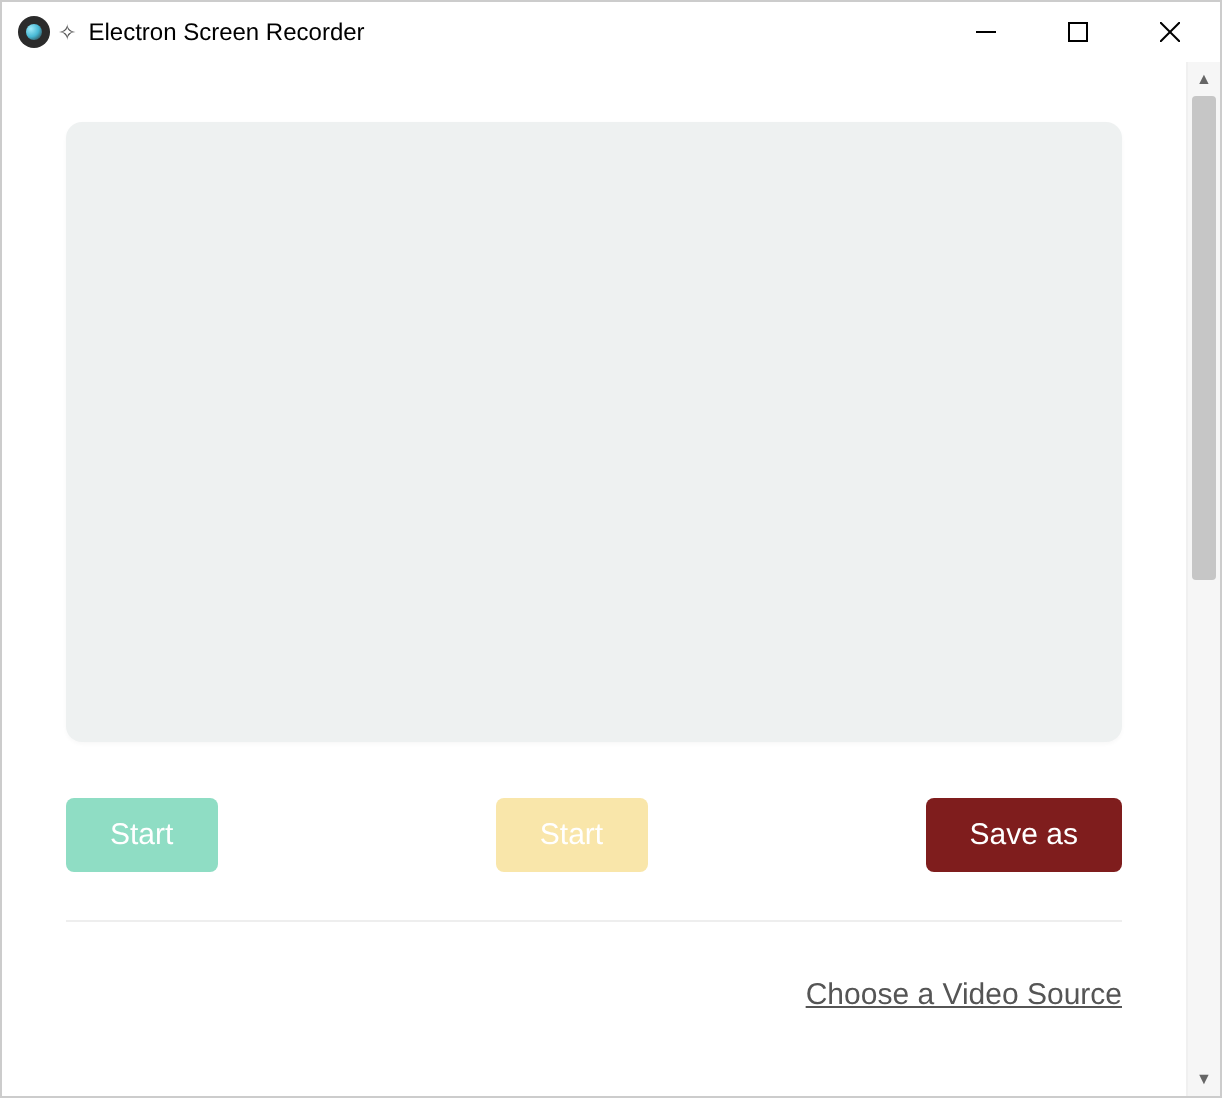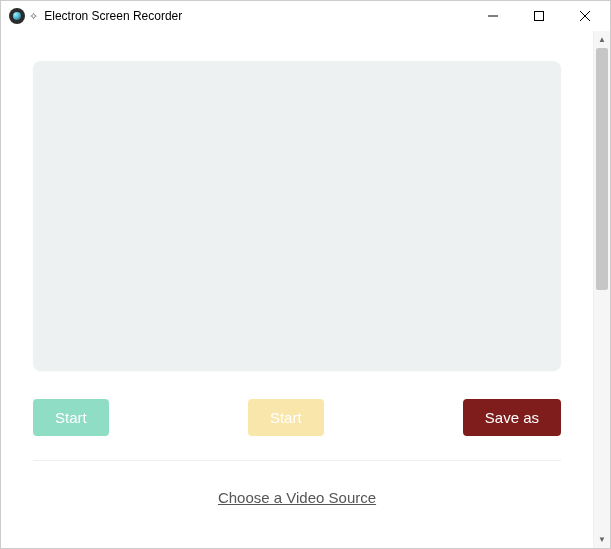--- a/index.html
+++ b/index.html
@@ -118,21 +118,21 @@
       background: #7f1d1d;
     }
     .divider {
       height: 1px;
       background: #eeeeee;
       width: 100%;
       flex-shrink: 0;
     }
     .source-link-wrap {
       display: flex;
-      justify-content: center;
+      justify-content: flex-end;
       padding: 28px 0;
     }
     .source-link {
       color: #555555;
       font-size: 15px;
       text-decoration: underline;
       cursor: pointer;
     }
     .scrollbar {
       width: 17px;

